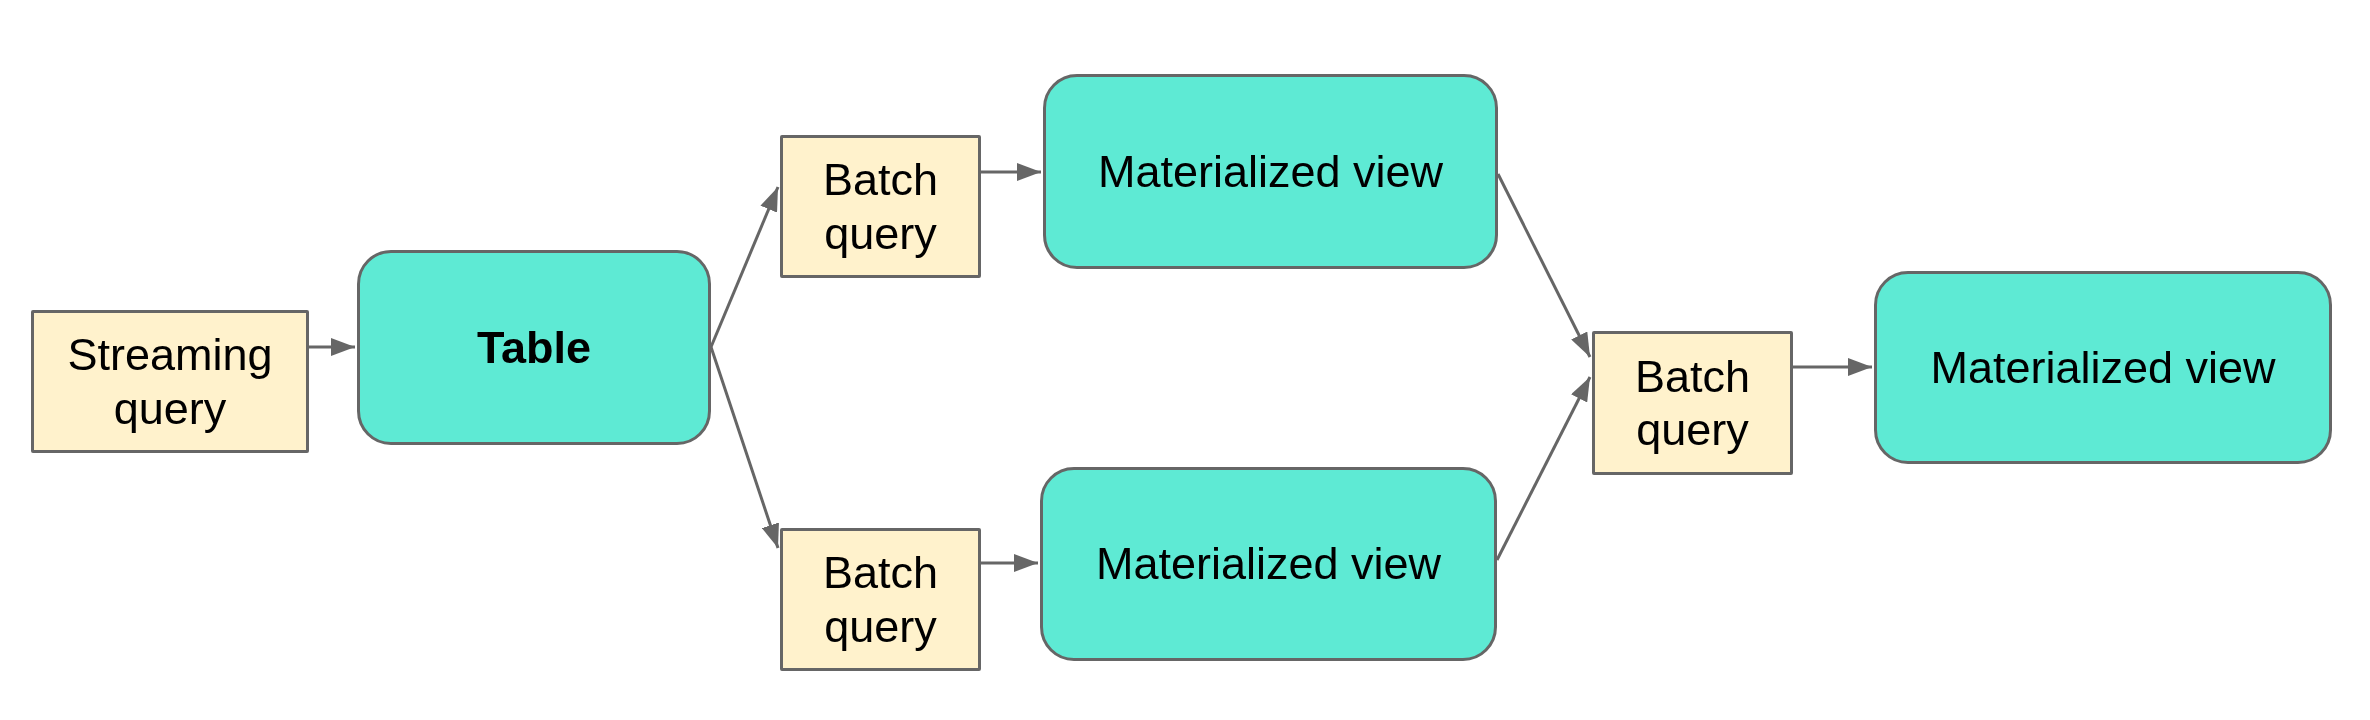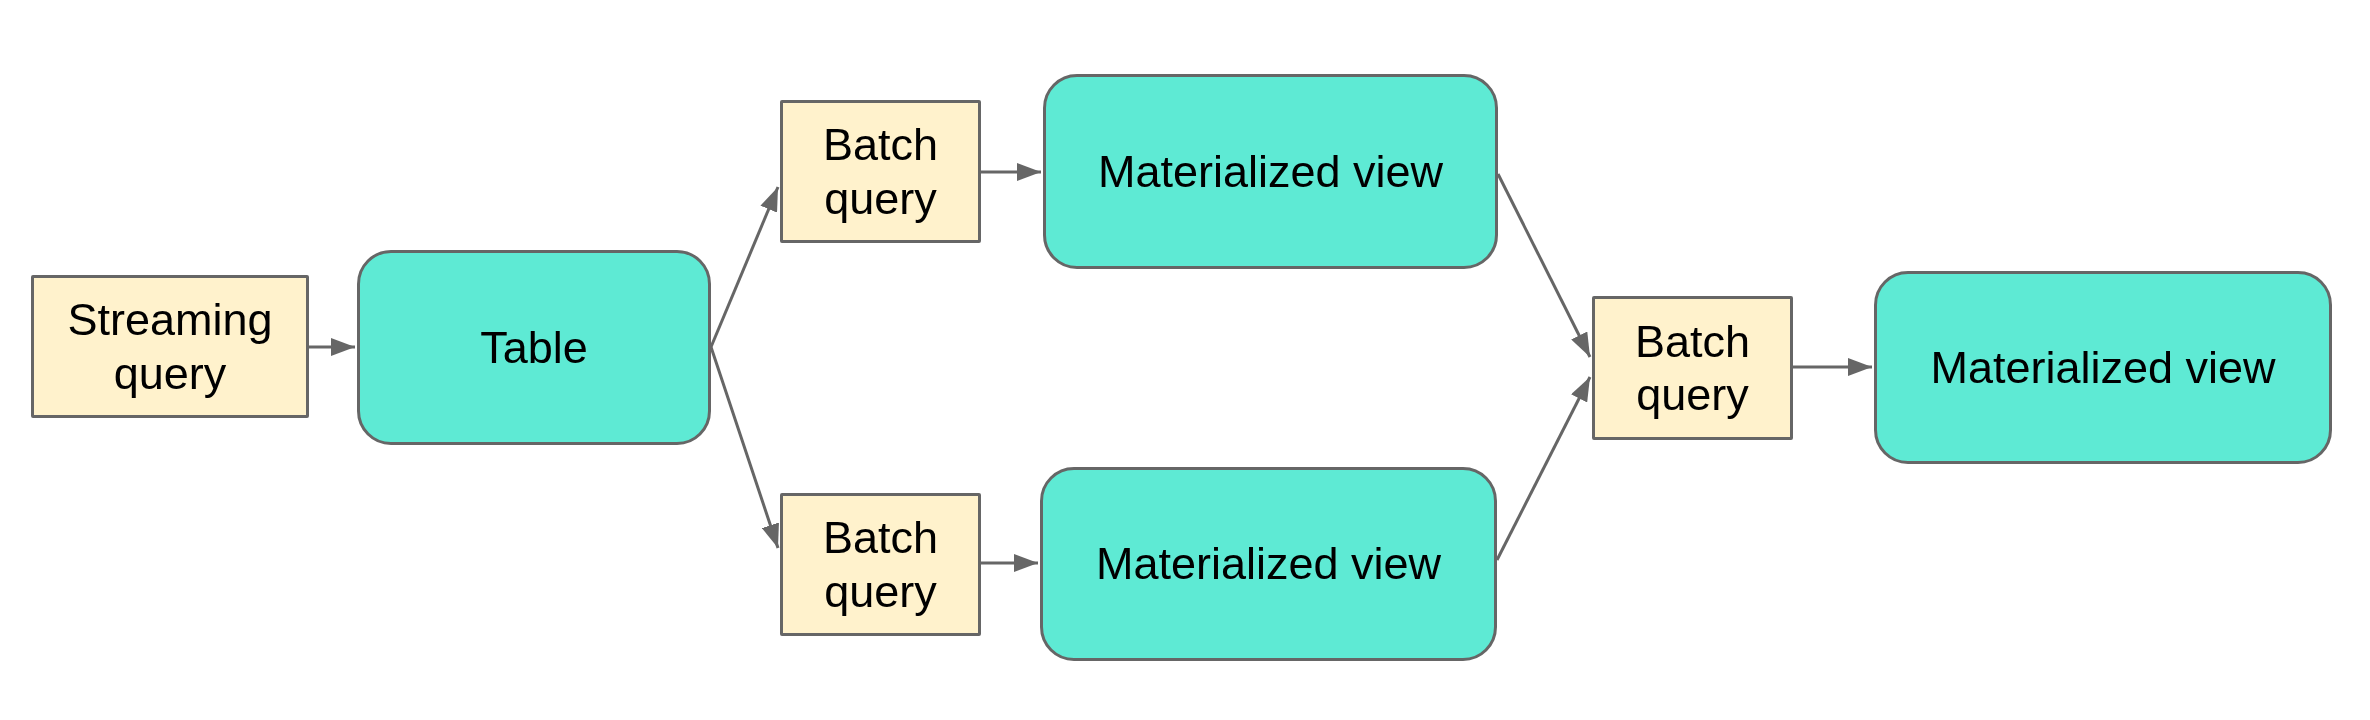--- a/index.html
+++ b/index.html
@@ -32,20 +32,21 @@
     text-align: center;
     font-size: 45px;
     line-height: 1.18;
     color: #000000;
     padding: 4px 10px;
   }
   .node.query {
     background: #fff2cc;
     border: 3px solid #666666;
     border-radius: 2px;
+    margin-top: 35px;
   }
   .node.view {
     background: #5eead4;
     border: 3px solid #666666;
     border-radius: 34px;
   }
 </style>
 </head>
 <body>
 
@@ -62,21 +63,21 @@
     <line x1="711" y1="347" x2="778" y2="548" stroke="#666666" stroke-width="3" marker-end="url(#arrowhead)"></line>
     <line x1="981" y1="172" x2="1041" y2="172" stroke="#666666" stroke-width="3" marker-end="url(#arrowhead)"></line>
     <line x1="981" y1="563" x2="1038" y2="563" stroke="#666666" stroke-width="3" marker-end="url(#arrowhead)"></line>
     <line x1="1498" y1="174" x2="1590" y2="357" stroke="#666666" stroke-width="3" marker-end="url(#arrowhead)"></line>
     <line x1="1497" y1="560" x2="1590" y2="377" stroke="#666666" stroke-width="3" marker-end="url(#arrowhead)"></line>
     <line x1="1793" y1="367" x2="1872" y2="367" stroke="#666666" stroke-width="3" marker-end="url(#arrowhead)"></line>
   </svg>
 
   <div class="node query" style="left:31px; top:275px; width:278px; height:143px;">Streaming query</div>
 
-  <div class="node view" style="left:357px; top:250px; width:354px; height:195px;">Table</div>
+  <div class="node view" style="left:357px; top:250px; width:354px; height:195px;font-weight:bold;">Table</div>
 
   <div class="node query" style="left:780px; top:100px; width:201px; height:143px;">Batch query</div>
 
   <div class="node view" style="left:1043px; top:74px; width:455px; height:195px;">Materialized view</div>
 
   <div class="node query" style="left:780px; top:493px; width:201px; height:143px;">Batch query</div>
 
   <div class="node view" style="left:1040px; top:467px; width:457px; height:194px;">Materialized view</div>
 
   <div class="node query" style="left:1592px; top:296px; width:201px; height:144px;">Batch query</div>

